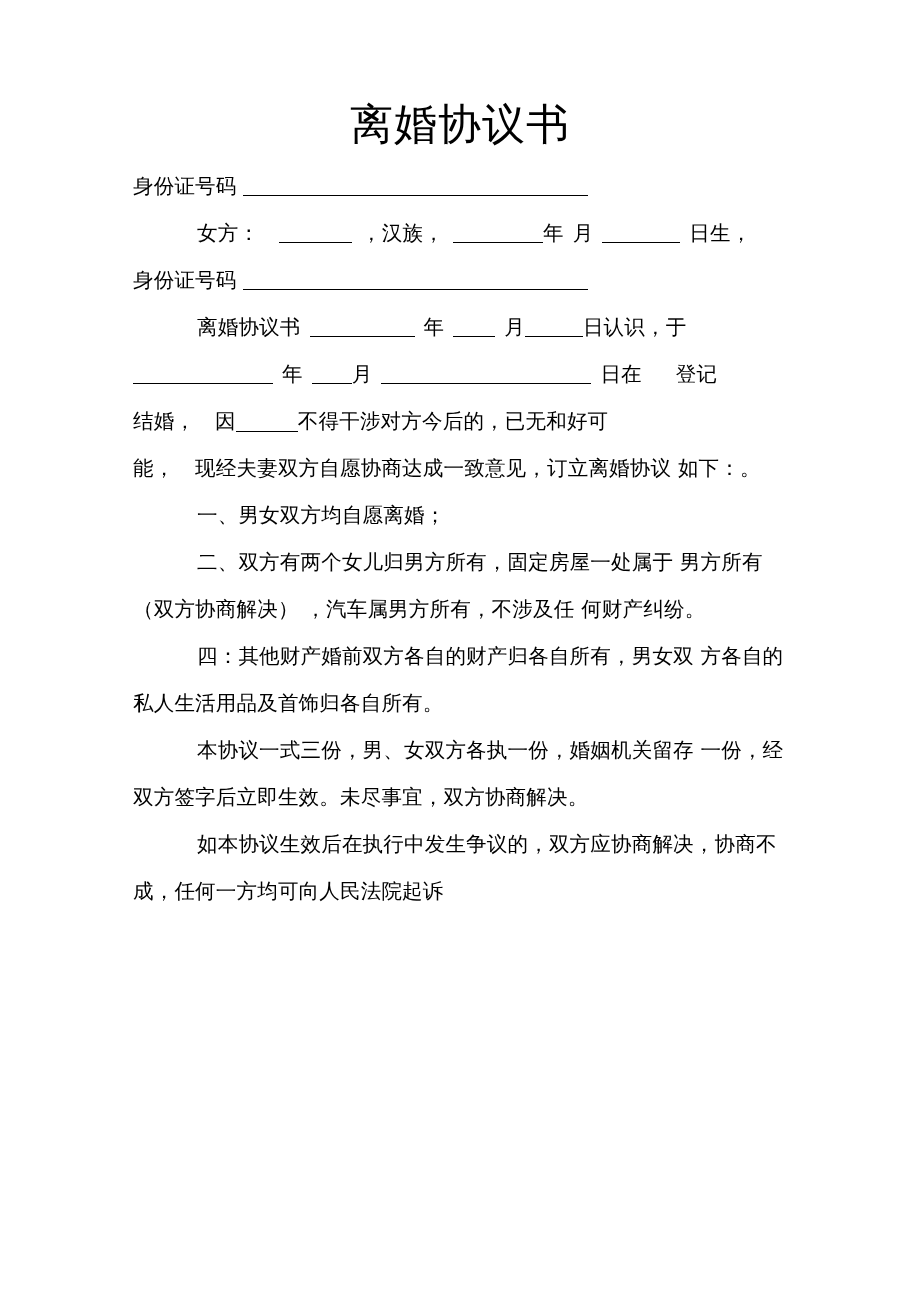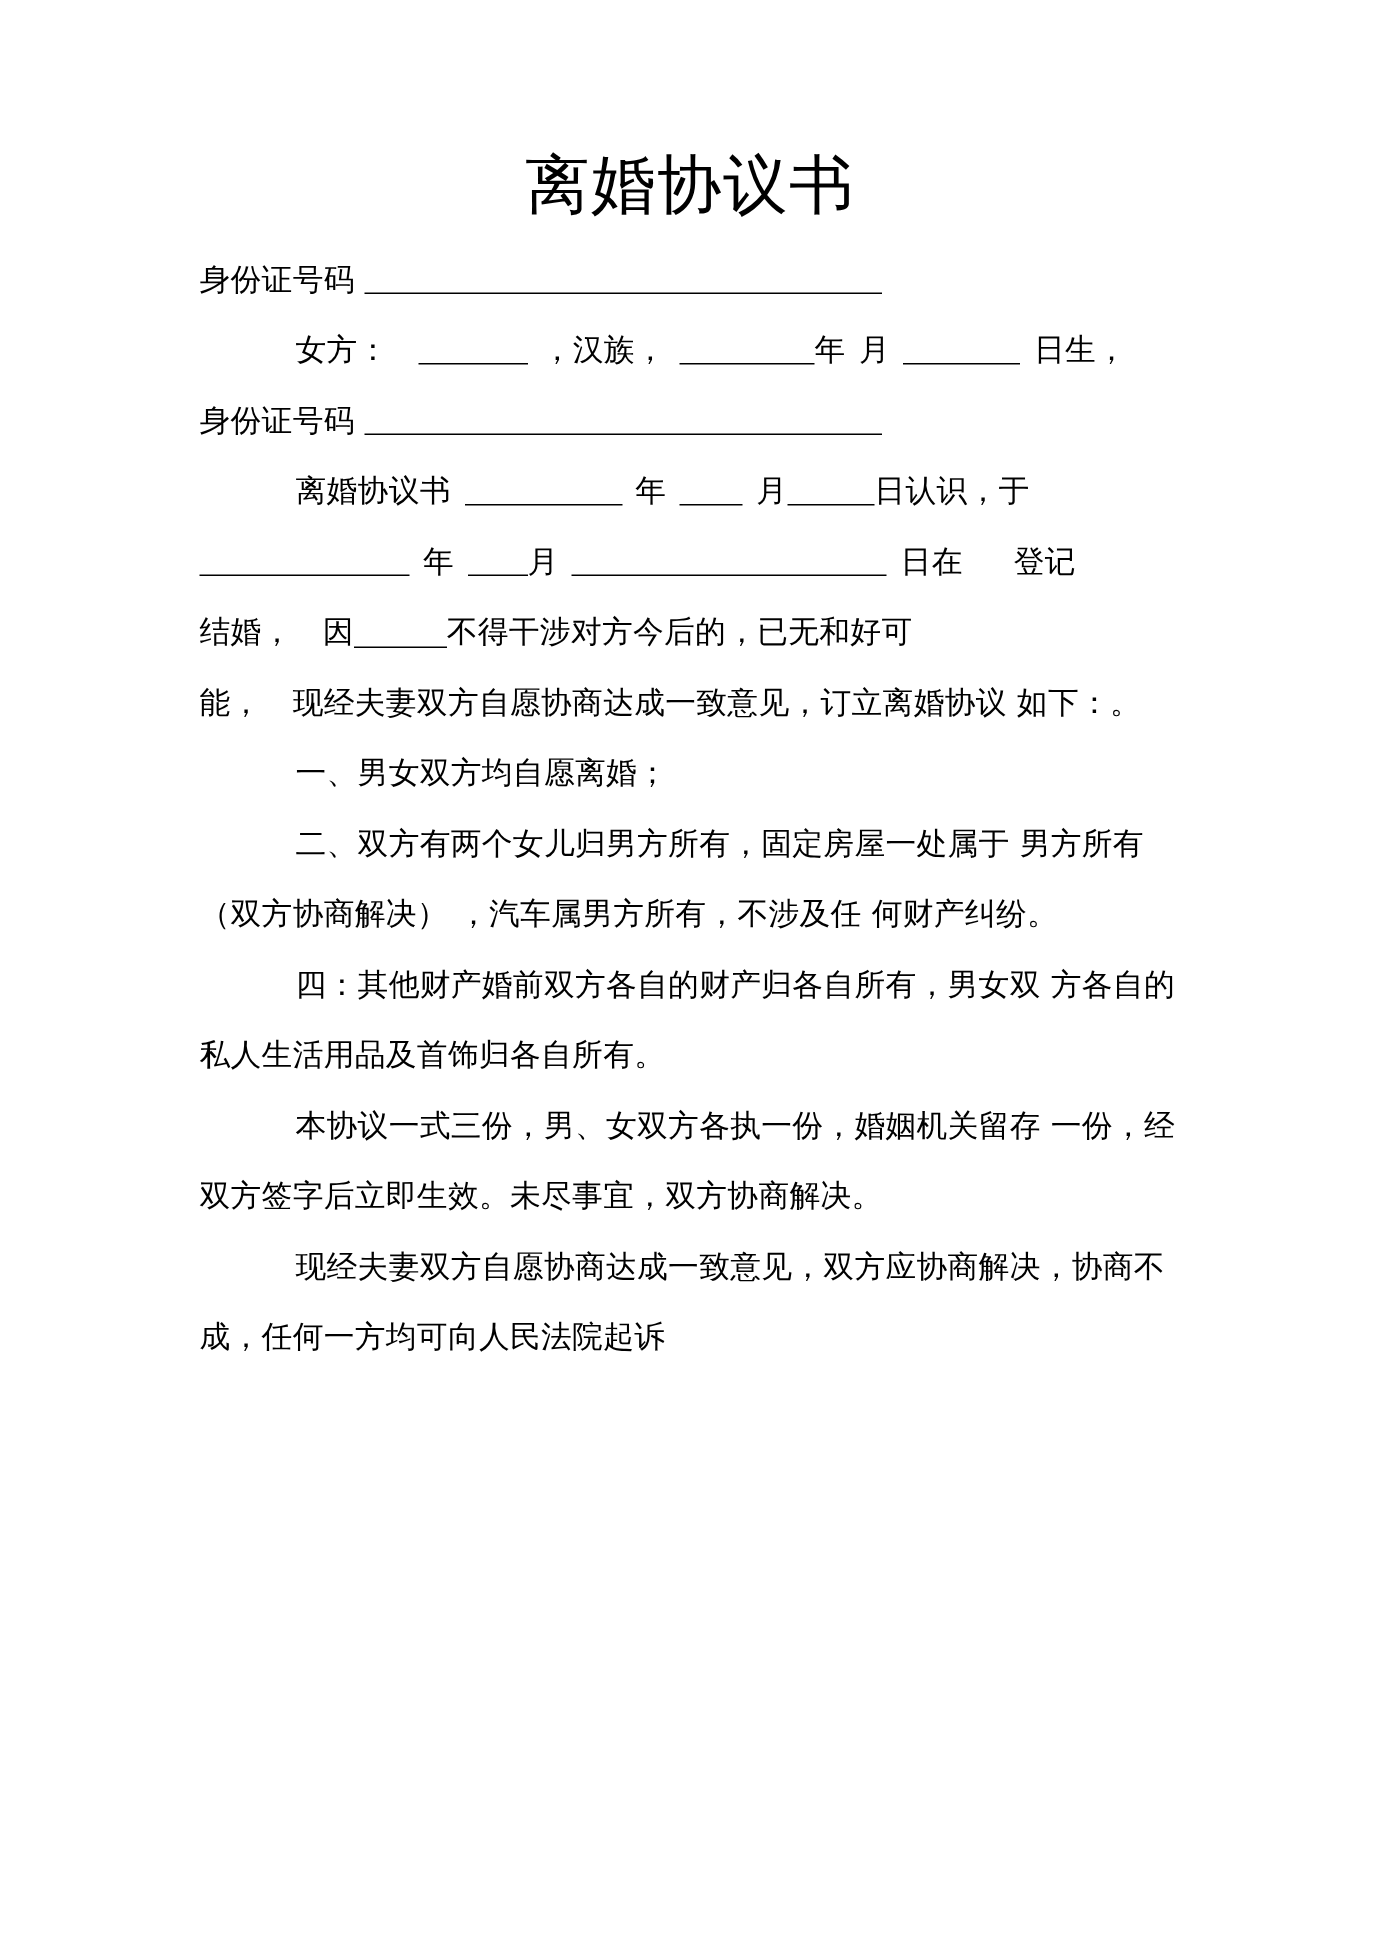--- a/index.html
+++ b/index.html
@@ -138,17 +138,17 @@
 
     <div class="para wrapline">
       <span class="indent"></span><span>四：其他财产婚前双方各自的财产归各自所有，男女双 方各自的私人生活用品及首饰归各自所有。</span>
     </div>
 
     <div class="para wrapline">
       <span class="indent"></span><span>本协议一式三份，男、女双方各执一份，婚姻机关留存 一份，经双方签字后立即生效。未尽事宜，双方协商解决。</span>
     </div>
 
     <div class="para wrapline">
-      <span class="indent"></span><span>现经夫妻双方自愿协商达成一致意见，双方应协商解决，协商不成，任何一方均可向人民法院起诉</span>
+      <span class="indent"></span><span>如本协议生效后在执行中发生争议的，双方应协商解决，协商不成，任何一方均可向人民法院起诉</span>
     </div>
 
   </div>
 </div>
 
 </body></html>

